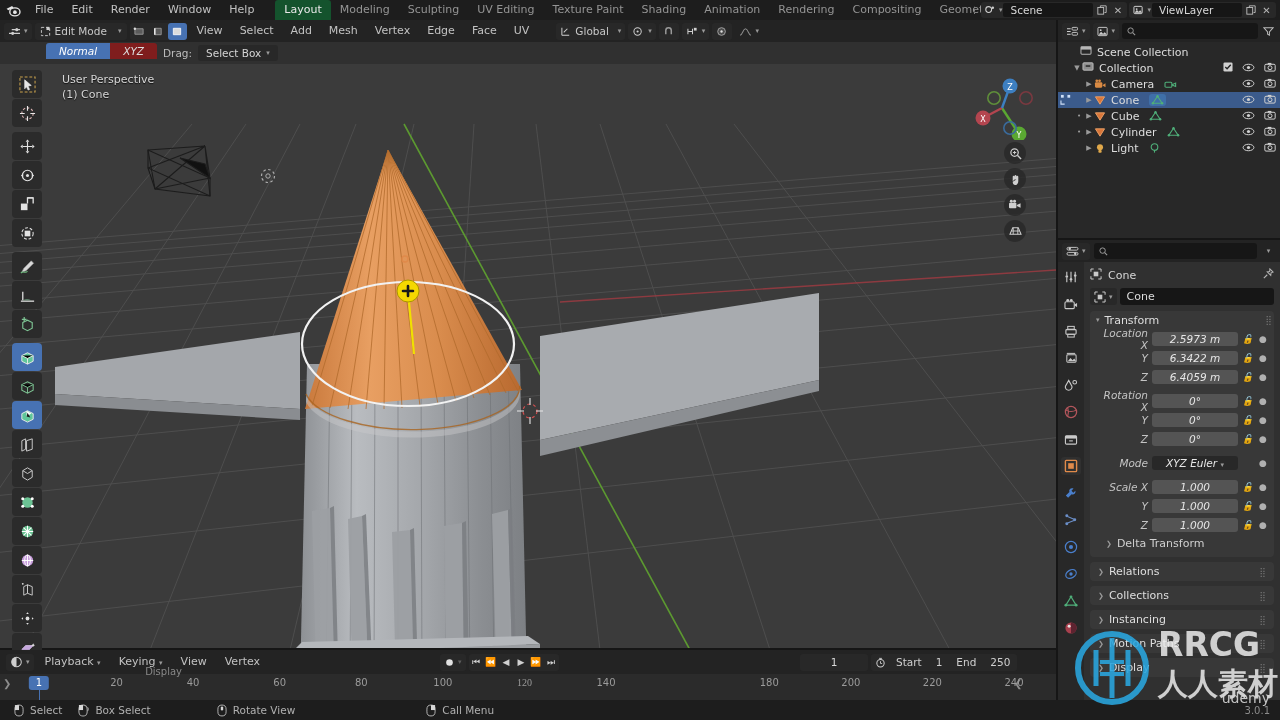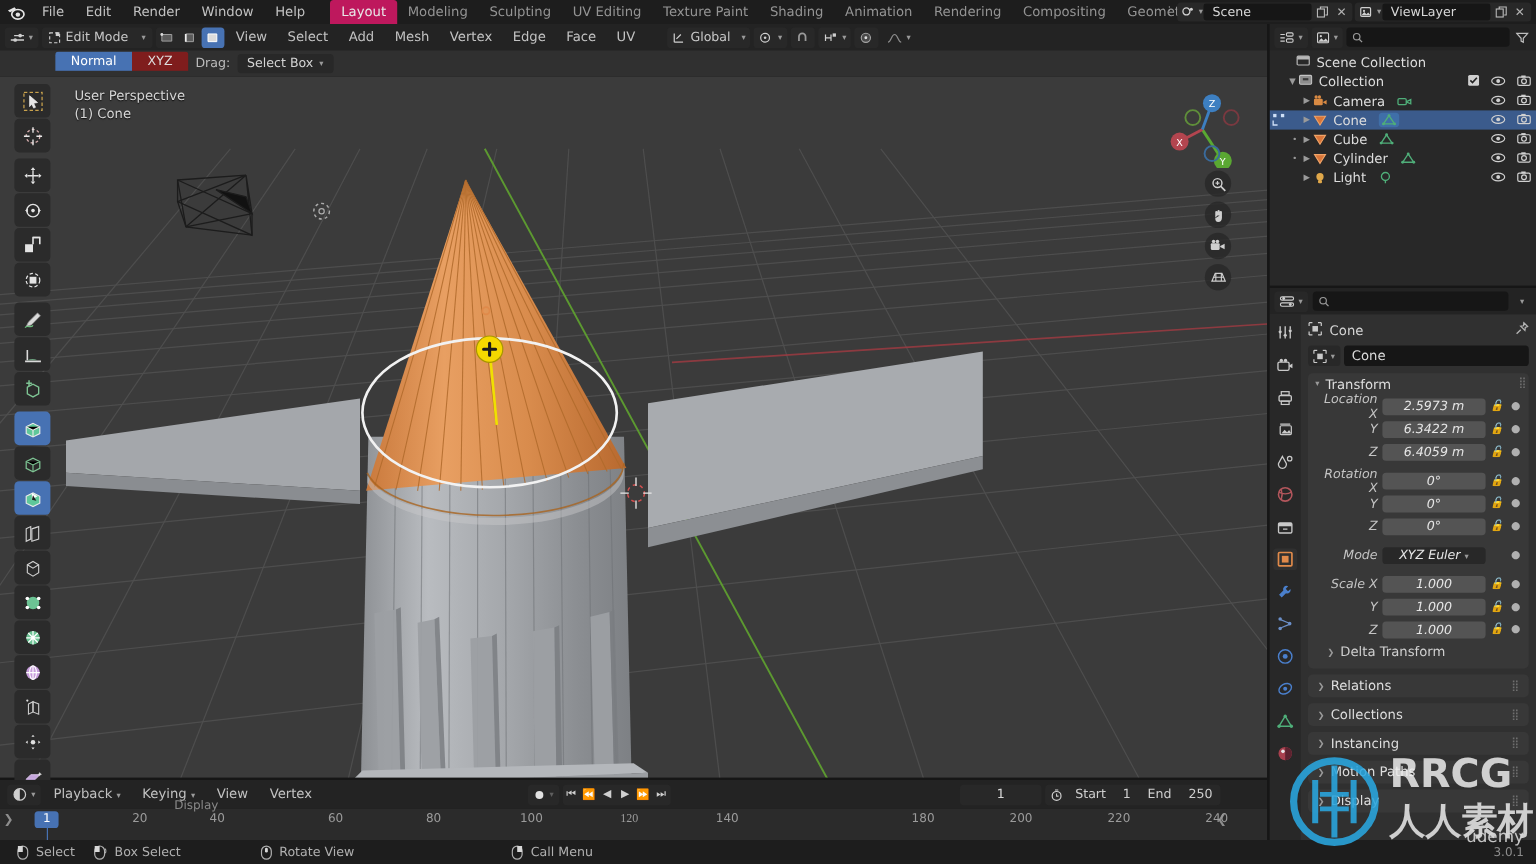--- a/index.html
+++ b/index.html
@@ -7,21 +7,21 @@
     font-family:"DejaVu Sans", sans-serif; font-size:11px; color:#e3e3e3; }
   #app { position:relative; width:1280px; height:720px; }
 
   
   .topbar { position:absolute; left:0; top:0; width:1280px; height:20px;
     background:#1d1d1d; display:flex; align-items:center; }
   .blender-logo { width:26px; height:20px; display:flex; align-items:center; justify-content:center; }
   .menu-item { padding:0 9px; height:20px; line-height:20px; color:#c2c2c2; font-size:11px; white-space:nowrap; cursor:default; }
   .wsp-tabs { display:flex; align-items:center; margin-left:12px; height:20px; }
   .wsp-tab { padding:0 9px; height:20px; line-height:20px; color:#949494; font-size:11px; white-space:nowrap; }
-  .wsp-tab.active { background:#be185d; color:#e8e8e8; border-radius:3px 3px 0 0; }
+  .wsp-tab.active { background:#14532d; color:#e8e8e8; border-radius:3px 3px 0 0; }
   .topbar-right { position:absolute; right:0; top:0; height:20px; display:flex; align-items:center; gap:2px; padding-right:4px; }
   .idblock { display:flex; align-items:center; background:#282828; border-radius:3px; height:16px; padding:0 2px; gap:1px; }
   .idblock .nm { background:#161616; border-radius:2px; height:14px; line-height:14px; padding:0 7px; min-width:90px; font-size:10.5px; color:#d8d8d8;}
   .sm-btn { width:15px; height:14px; display:flex; align-items:center; justify-content:center; color:#b5b5b5; font-size:10px; border-radius:2px;}
 
   
   .vp-header { position:absolute; left:0; top:20px; width:1056px; height:22px; background:#232323;
     display:flex; align-items:center; padding-left:4px; gap:3px; }
   .hdr-btn { height:17px; min-width:17px; background:#282828; border-radius:3px; display:flex;
     align-items:center; justify-content:center; padding:0 4px; color:#c8c8c8; font-size:10.5px; gap:3px;}
@@ -29,21 +29,21 @@
   .hdr-grp { display:flex; align-items:center; background:#282828; border-radius:3px; height:17px; }
   .hdr-grp .seg { width:19px; height:17px; display:flex; align-items:center; justify-content:center; color:#c5c5c5; }
   .hdr-grp .seg.on { background:#4772b3; border-radius:3px; }
   .hdr-menu { padding:0 7px; height:22px; line-height:22px; color:#c2c2c2; font-size:11px; }
   .chev { font-size:7px; color:#9a9a9a; }
   .vp-header-right { position:absolute; right:2px; top:20px; height:22px; display:flex; align-items:center; gap:3px;}
 
   
   .tool-settings { position:absolute; left:0; top:42px; width:1056px; height:22px; background:#303030;
     display:flex; align-items:center; padding-left:6px; gap:6px; }
-  .toggle-pair { display:flex; height:20px; border-radius:3px; overflow:hidden; }
+  .toggle-pair { display:flex; height:20px; border-radius:3px; overflow:hidden;font-style:italic; }
   .toggle-pair div { padding:0 13px; height:16px; line-height:16px; font-size:10.5px; background:#7f1d1d; color:#ddd;}
   .toggle-pair div.sel { background:#4772b3; color:#fff; }
   .ts-label { font-size:10.5px; color:#bdbdbd; }
   .ts-drop { background:#282828; border-radius:3px; height:16px; line-height:16px; padding:0 8px; font-size:10.5px; color:#d4d4d4; display:flex; align-items:center; gap:5px;}
   .ts-right { position:absolute; right:4px; top:42px; height:22px; display:flex; align-items:center; gap:3px;}
   .axis-btns { display:flex; gap:2px; }
   .axis-btns div { width:17px; height:16px; background:#282828; border-radius:3px; display:flex; align-items:center; justify-content:center; font-size:10px; color:#c8c8c8;}
 
   
   .viewport { position:absolute; left:0; top:64px; width:1056px; height:586px; overflow:hidden;
@@ -761,21 +761,21 @@
       <span>End</span>
       <span>250</span>
     </div>
   </div>
 
   <div class="tl-strip">
     <div class="tl-arrow" style="left:3px;top:4px;">❯</div>
     <div class="tl-arrow" style="left:1014px;top:4px;">❮</div>
     <div id="tl-ticks">
         <div class="tick" style="left: 116.51px;">20</div>
-        <div class="tick" style="left: 181px;">40</div>
+        <div class="tick" style="left: 193px;">40</div>
         <div class="tick" style="left: 279.69px;">60</div>
         <div class="tick" style="left: 361.28px;">80</div>
         <div class="tick" style="left: 442.87px;">100</div>
         <div class="tick" style="left: 524.46px; font-family: Liberation Serif, serif;">120</div>
         <div class="tick" style="left: 606.05px;">140</div>
         <div class="tick" style="left: 687.64px; margin-top: 41px;">160</div>
         <div class="tick" style="left: 769.23px;">180</div>
         <div class="tick" style="left: 850.82px;">200</div>
         <div class="tick" style="left: 932.41px;">220</div>
         <div class="tick" style="left: 1014px;">240</div>

